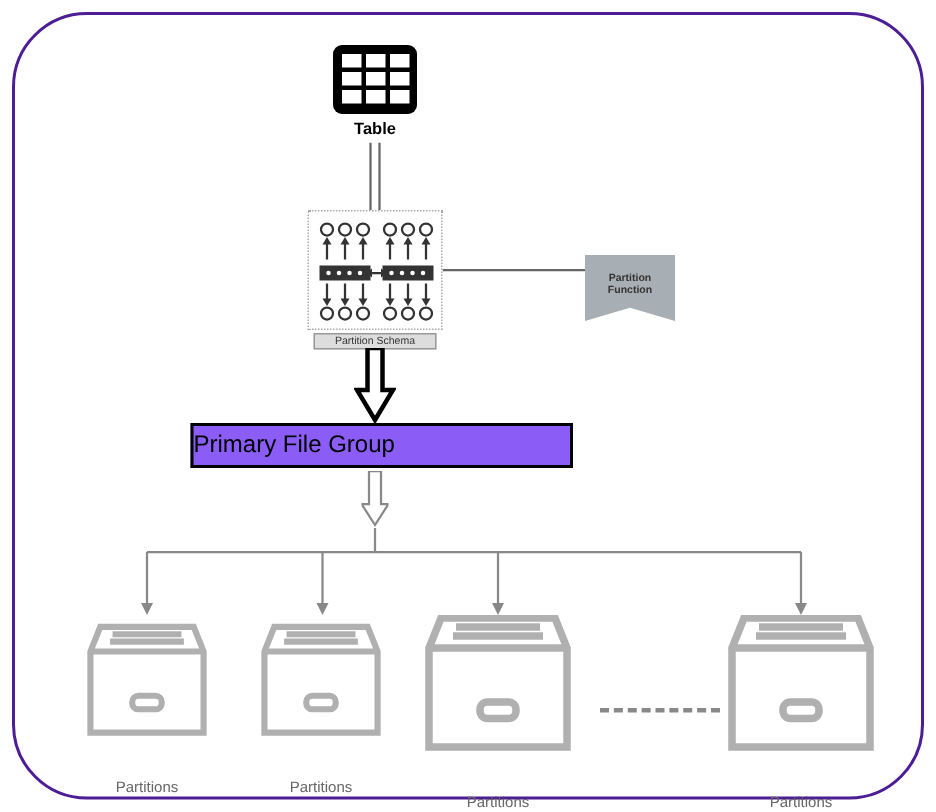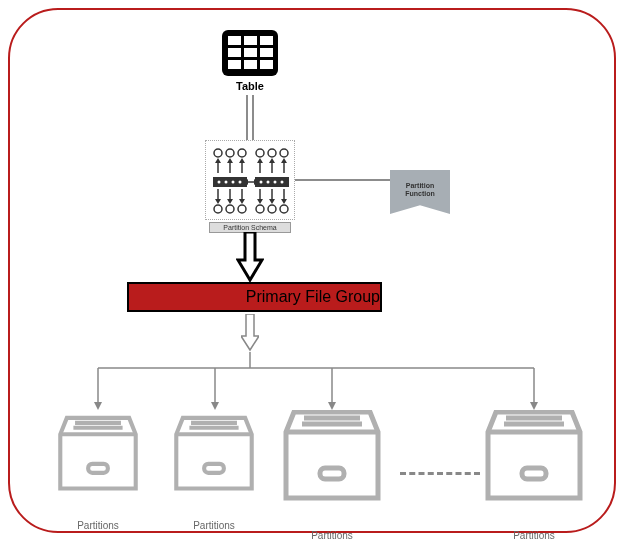--- a/index.html
+++ b/index.html
@@ -11,21 +11,21 @@
     font-family: Arial, sans-serif;
     background: #ffffff;
     position: relative;
   }
   .frame {
     position: absolute;
     left: 8px;
     top: 8px;
     width: 608px;
     height: 525px;
-    border: 2px solid #b91c1c;
+    border: 2px solid #4c1d95;
     border-radius: 50px;
   }
   .abs { position: absolute; }
 
   
   .table-icon {
     left: 210px; top: 18px;
     width: 60px; height: 50px;
   }
   .table-label {
@@ -74,24 +74,24 @@
     line-height: 1.1;
     padding-bottom: 4px;
     font-weight: bold;
   }
 
   
   .pfg {
     left: 117px; top: 272px;
     width: 255px; height: 30px;
     border: 2px solid #000;
-    background: #b91c1c;
+    background: #8b5cf6;
     display: flex;
     align-items: center;
-    justify-content: flex-end;
+    justify-content: flex-start;
     font-size: 16px;
     color: #000;
   }
 
   
   .drawer {
     width: 100px; height: 92px;
     position: absolute;
   }
   .drawer-label {

